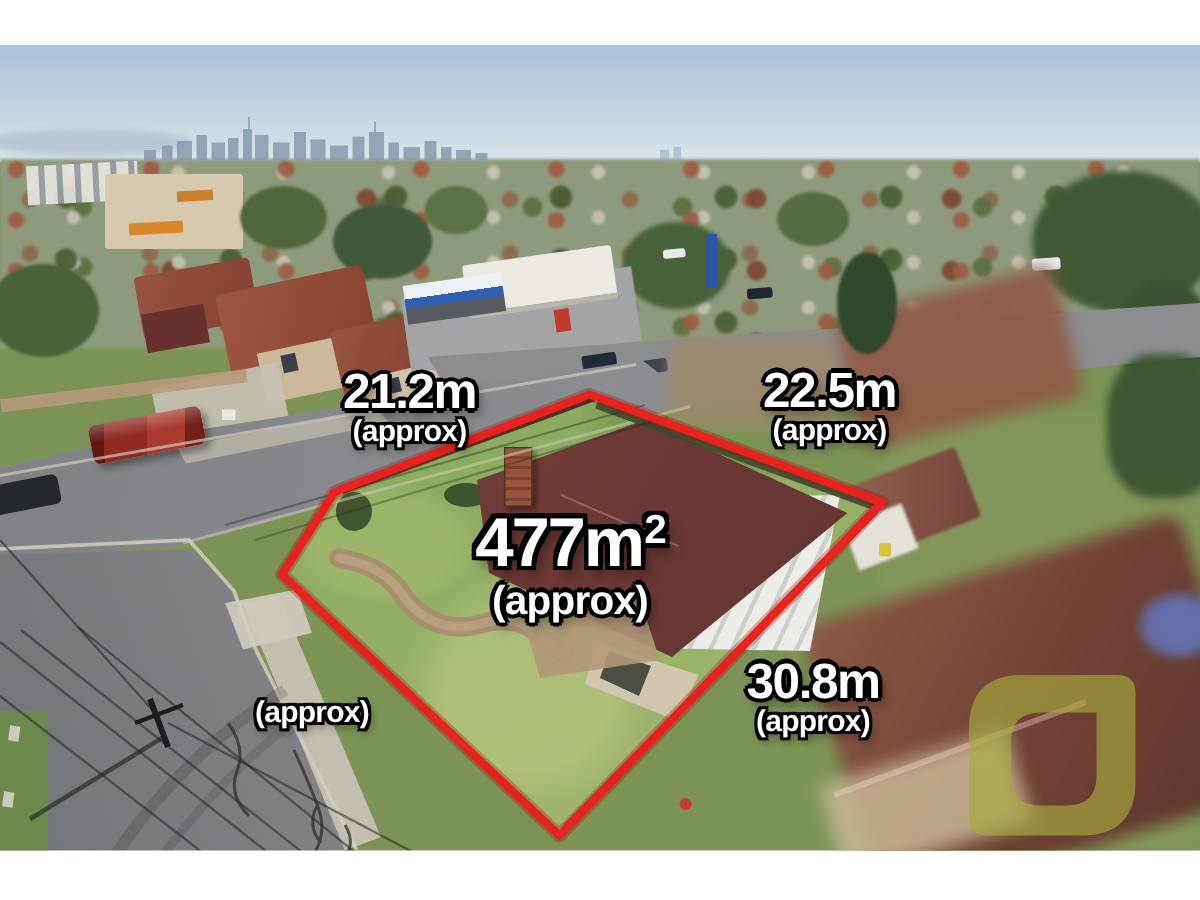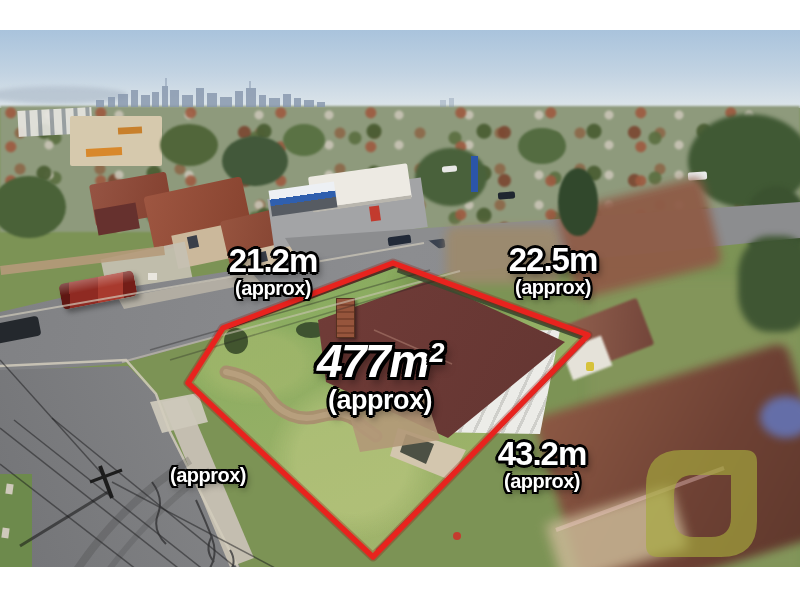--- a/index.html
+++ b/index.html
@@ -11,21 +11,21 @@
   .mlabel{position:absolute;transform:translateX(-50%);text-align:center;color:#ffffff;
           font-weight:700;line-height:.95;z-index:30;white-space:nowrap;}
   .mval{font-size:33px;letter-spacing:-1px;
     text-shadow:-2px -2px 0 #000,2px -2px 0 #000,-2px 2px 0 #000,2px 2px 0 #000,
      -3px 0 0 #000,3px 0 0 #000,0 -3px 0 #000,0 3px 0 #000,3px 5px 7px rgba(0,0,0,.5);}
   .mapprox{font-size:20px;letter-spacing:-.5px;margin-top:3px;
     text-shadow:-2px -2px 0 #000,2px -2px 0 #000,-2px 2px 0 #000,2px 2px 0 #000,
      -2px 0 0 #000,2px 0 0 #000,0 -2px 0 #000,0 2px 0 #000,2px 4px 6px rgba(0,0,0,.5);}
   .aval{font-size:46px;letter-spacing:-1.5px;
     text-shadow:-3px -3px 0 #000,3px -3px 0 #000,-3px 3px 0 #000,3px 3px 0 #000,
-     -3px 0 0 #000,3px 0 0 #000,0 -3px 0 #000,0 3px 0 #000,4px 6px 8px rgba(0,0,0,.5);font-style:italic;}
+     -3px 0 0 #000,3px 0 0 #000,0 -3px 0 #000,0 3px 0 #000,4px 6px 8px rgba(0,0,0,.5);}
   .aval .sup{font-size:27px;position:relative;top:-15px;margin-left:1px;}
   .aapprox{font-size:27px;letter-spacing:-.5px;margin-top:4px;
     text-shadow:-2px -2px 0 #000,2px -2px 0 #000,-2px 2px 0 #000,2px 2px 0 #000,
      -3px 0 0 #000,3px 0 0 #000,0 -3px 0 #000,0 3px 0 #000,3px 5px 7px rgba(0,0,0,.5);}
 </style>
 </head>
 <body>
 
 <div class="stage">
  <div class="photo">
@@ -211,18 +211,18 @@
     <div class="mapprox">(approx)</div>
   </div>
   <div class="mlabel" style="left:380px;top:310px;">
     <div class="aval"><span>477m</span><span class="sup">2</span></div>
     <div class="aapprox">(approx)</div>
   </div>
   <div class="mlabel" style="left:208px;top:433px;">
     <div class="mapprox">(approx)</div>
   </div>
   <div class="mlabel" style="left:542px;top:408px;">
-    <div class="mval">43.2m</div>
+    <div class="mval">30.8m</div>
     <div class="mapprox">(approx)</div>
   </div>
 
  </div>
 </div>
 
 </body></html>

